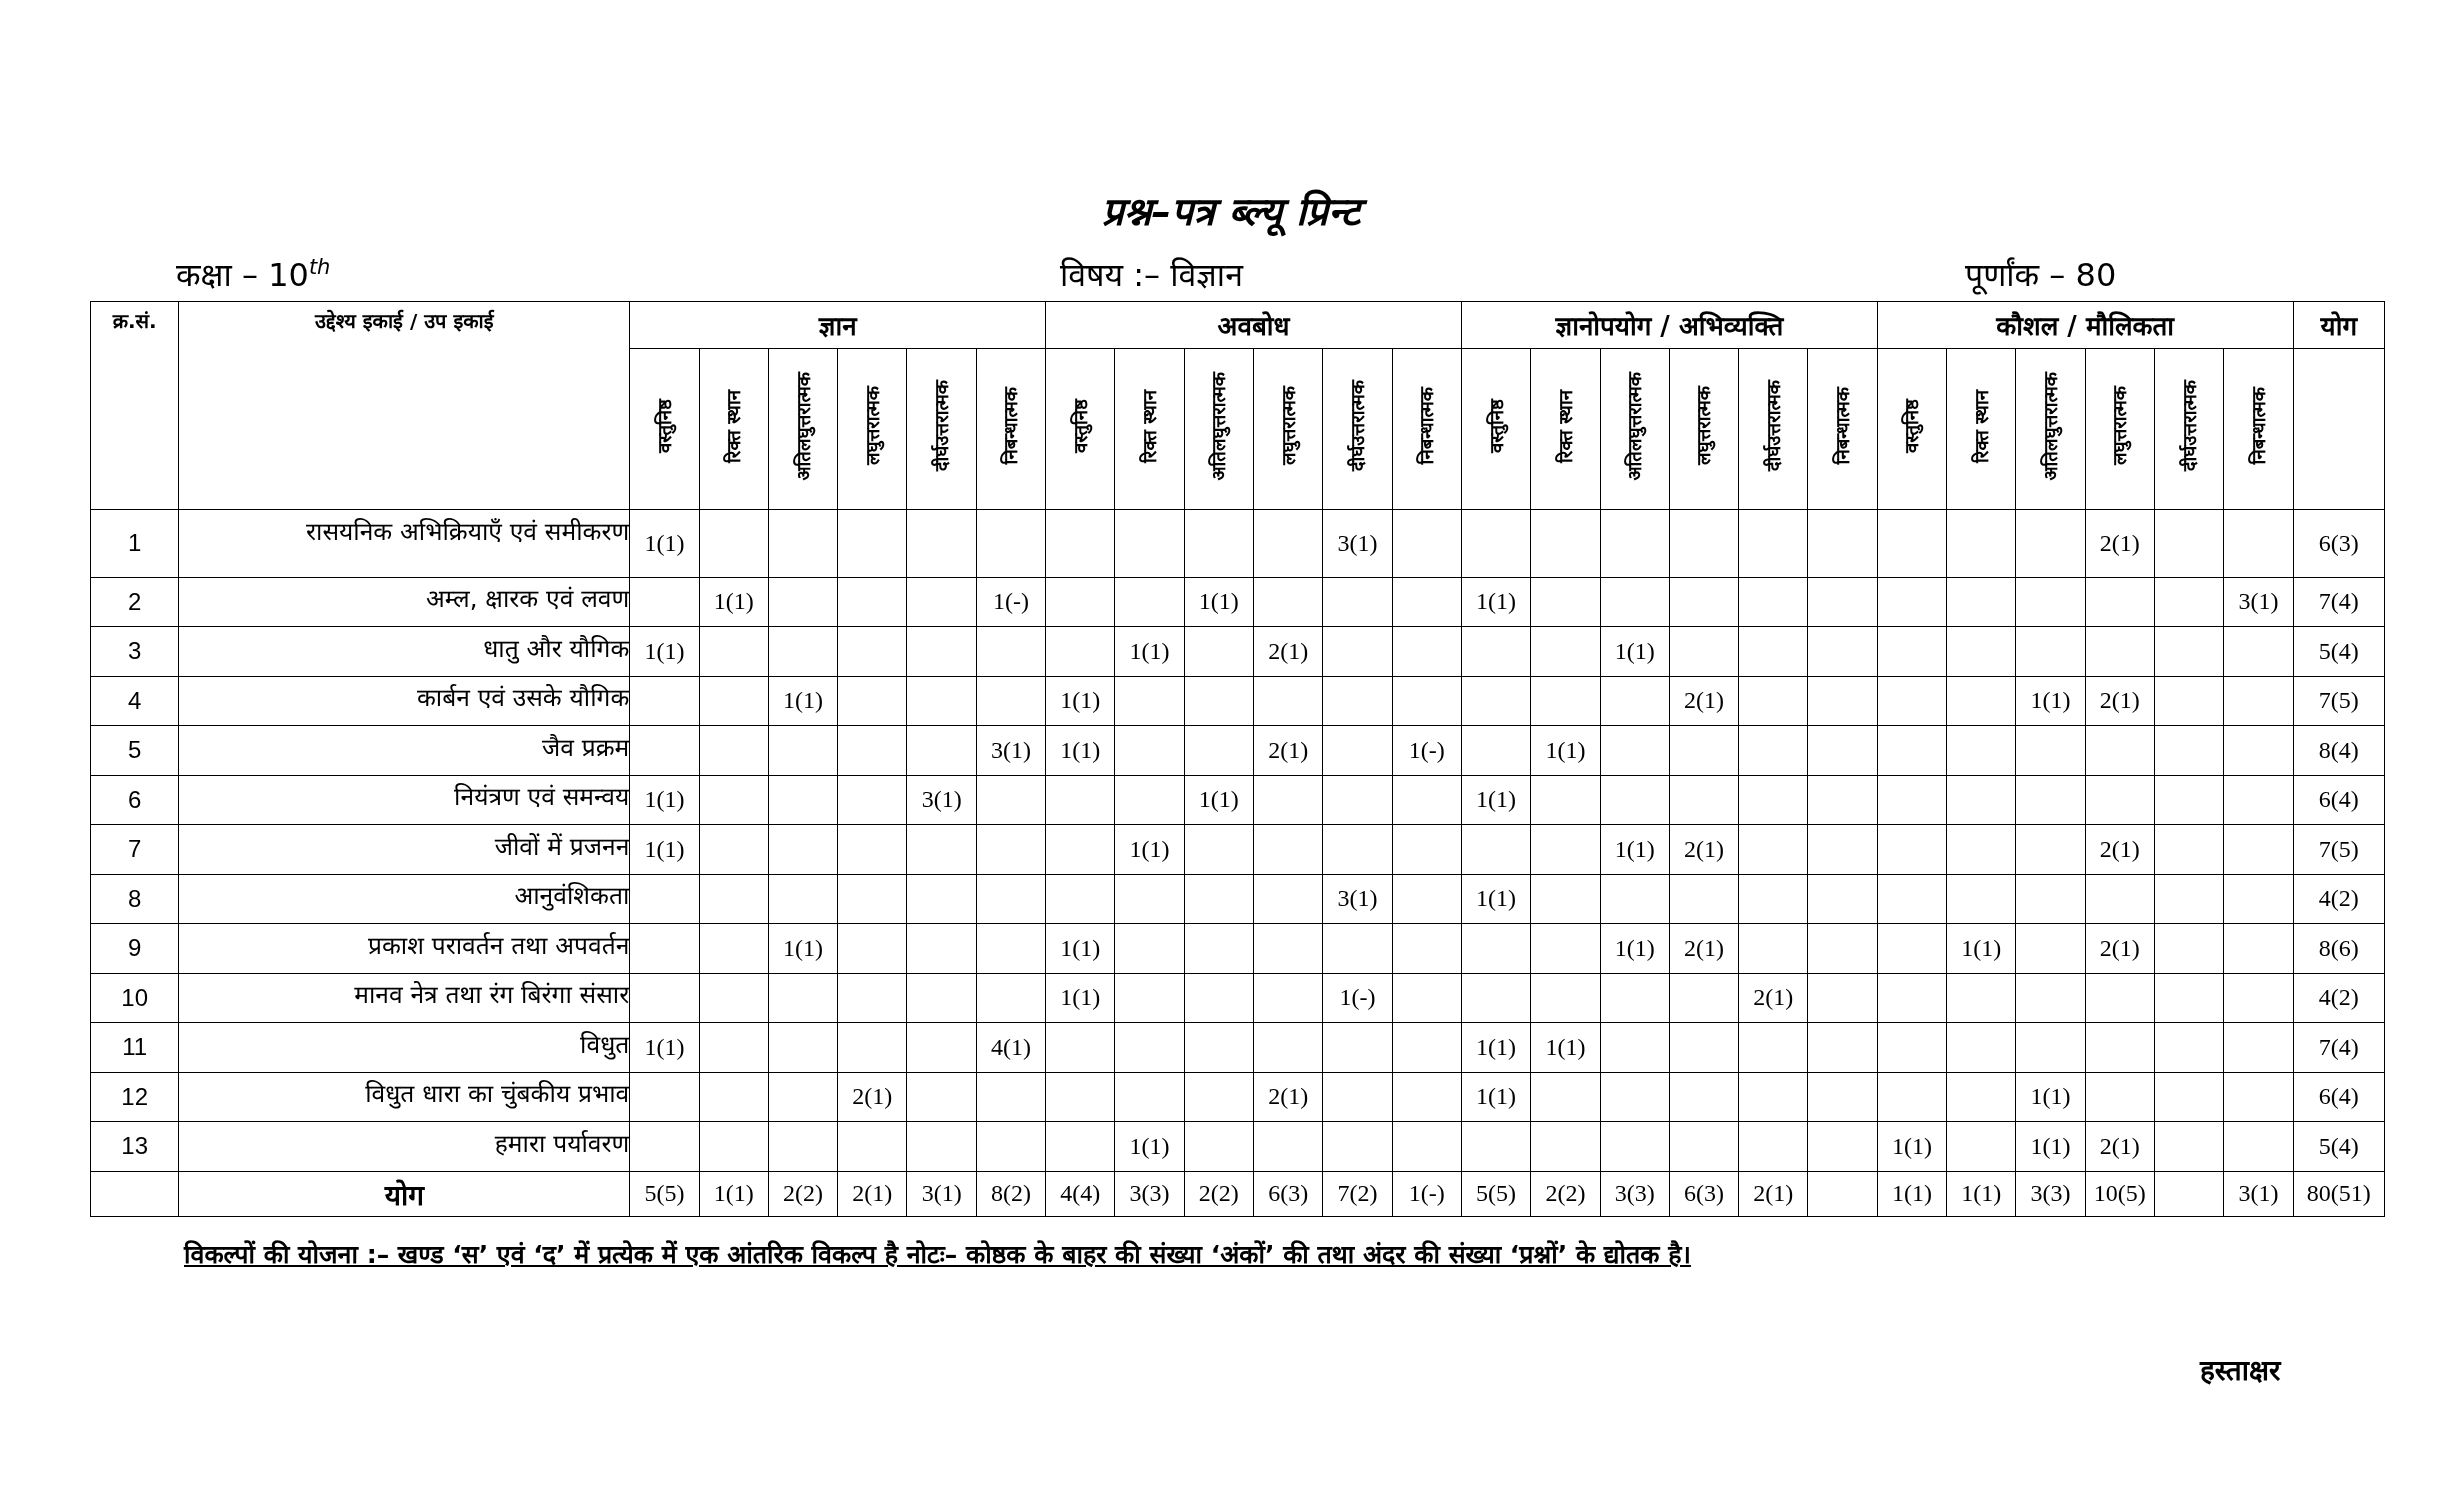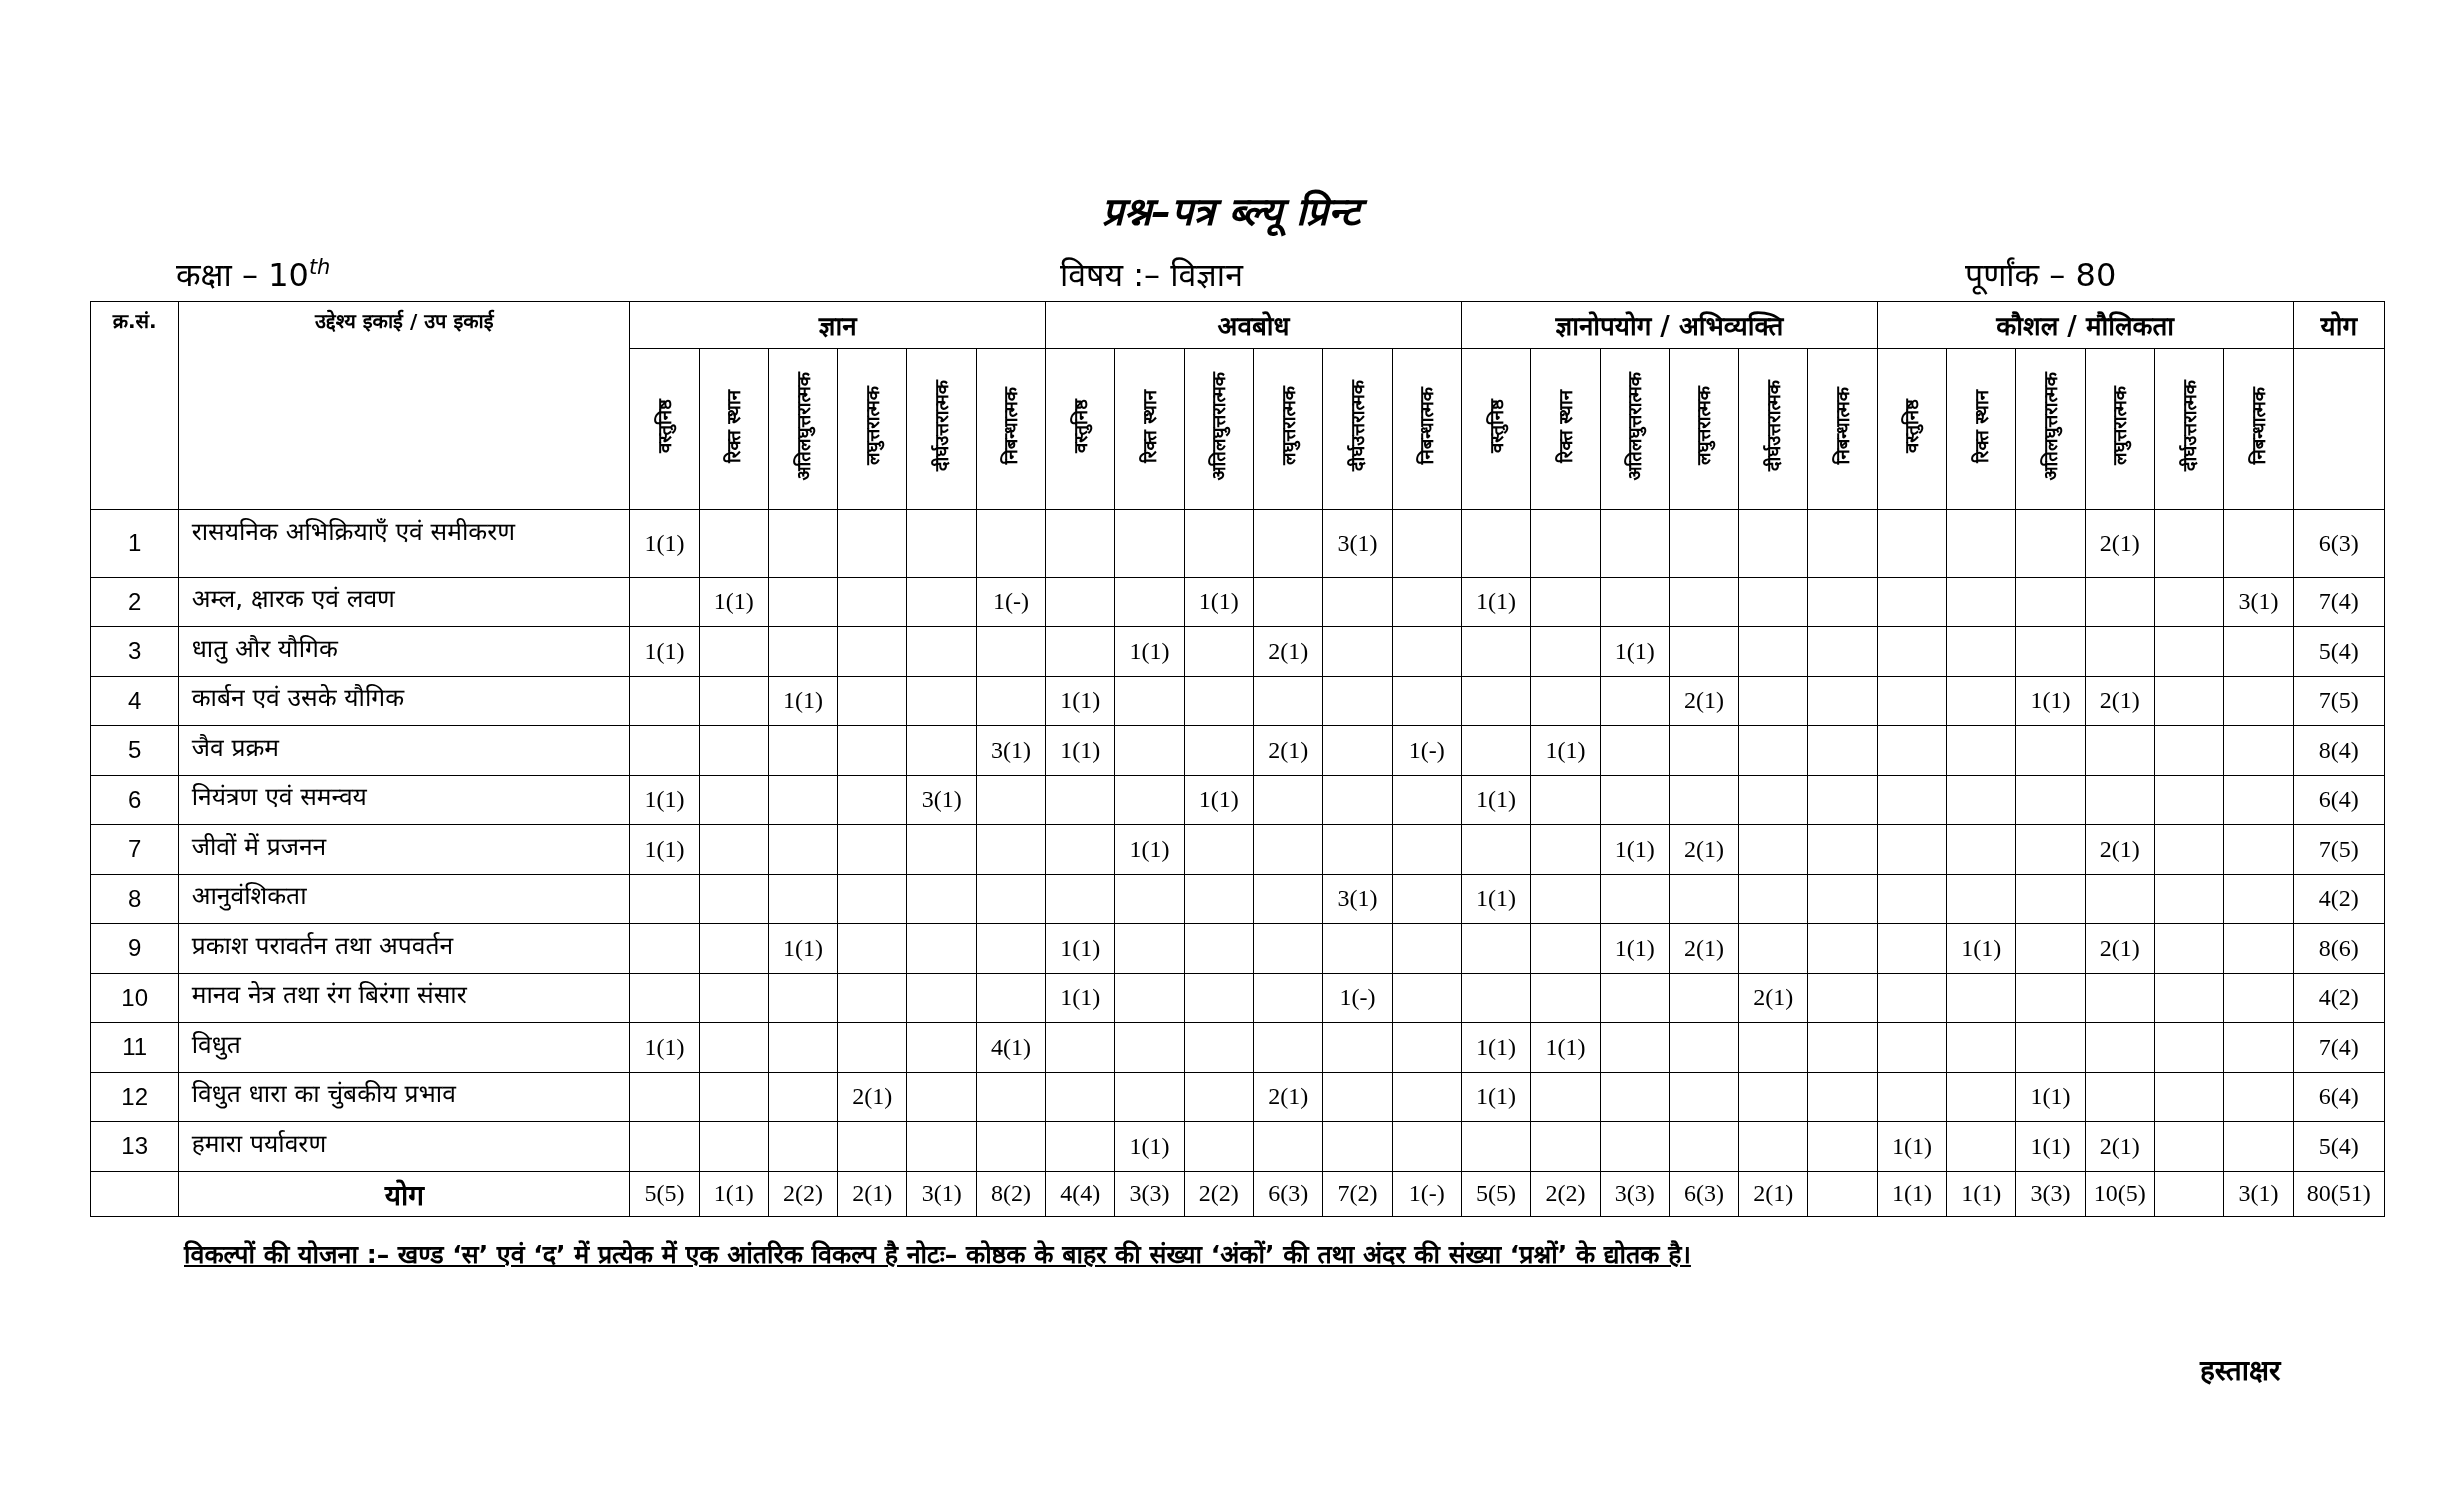--- a/index.html
+++ b/index.html
@@ -16,21 +16,21 @@
              border-collapse: collapse; table-layout: fixed; }
   table.bp td, table.bp th { border: 1.8px solid #000; padding: 0; font-weight: normal;
              font-family: "Liberation Serif", serif; font-size: 24px; text-align: center;
              vertical-align: middle; }
   table.bp th.grp { height: 46px; font-family: "DejaVu Sans", sans-serif; font-size: 26px; font-weight: bold; }
   table.bp th.sno, table.bp th.unit { font-family: "DejaVu Sans", sans-serif; font-size: 20px; font-weight: bold; vertical-align: top; padding-top: 5.3px; }
   table.bp th.sub { height: 160px; }
   .vert { display: inline-block; writing-mode: vertical-rl; transform: rotate(180deg);
           font-family: "DejaVu Sans", sans-serif; font-size: 18.5px; font-weight: bold; white-space: nowrap; }
   table.bp td.num { font-family: "Liberation Sans", sans-serif; font-size: 24px; }
-  table.bp td.name { text-align: left; padding-left: 12.3px; vertical-align: top; padding-top: 3.5px;
+  table.bp td.name { text-align: right; padding-left: 12.3px; vertical-align: top; padding-top: 3.5px;
             font-family: "DejaVu Sans", sans-serif; font-size: 24.6px; white-space: nowrap; margin-top: 36px; }
   table.bp tr.r1 td { height: 63px; }
   table.bp tr.body td { height: 45px; }
   table.bp tr.total td { height: 44px; }
   table.bp td.total-label { font-family: "DejaVu Sans", sans-serif; font-size: 28px; font-weight: bold; }
   .note { position: absolute; top: 1236px; left: 184px; font-size: 25px; font-weight: bold; white-space: nowrap; text-decoration: underline; }
   .signature { position: absolute; top: 1312px; left: 2200px; font-size: 28px; font-weight: bold; margin-top: 38px; }
 </style>
 </head>
 <body>

